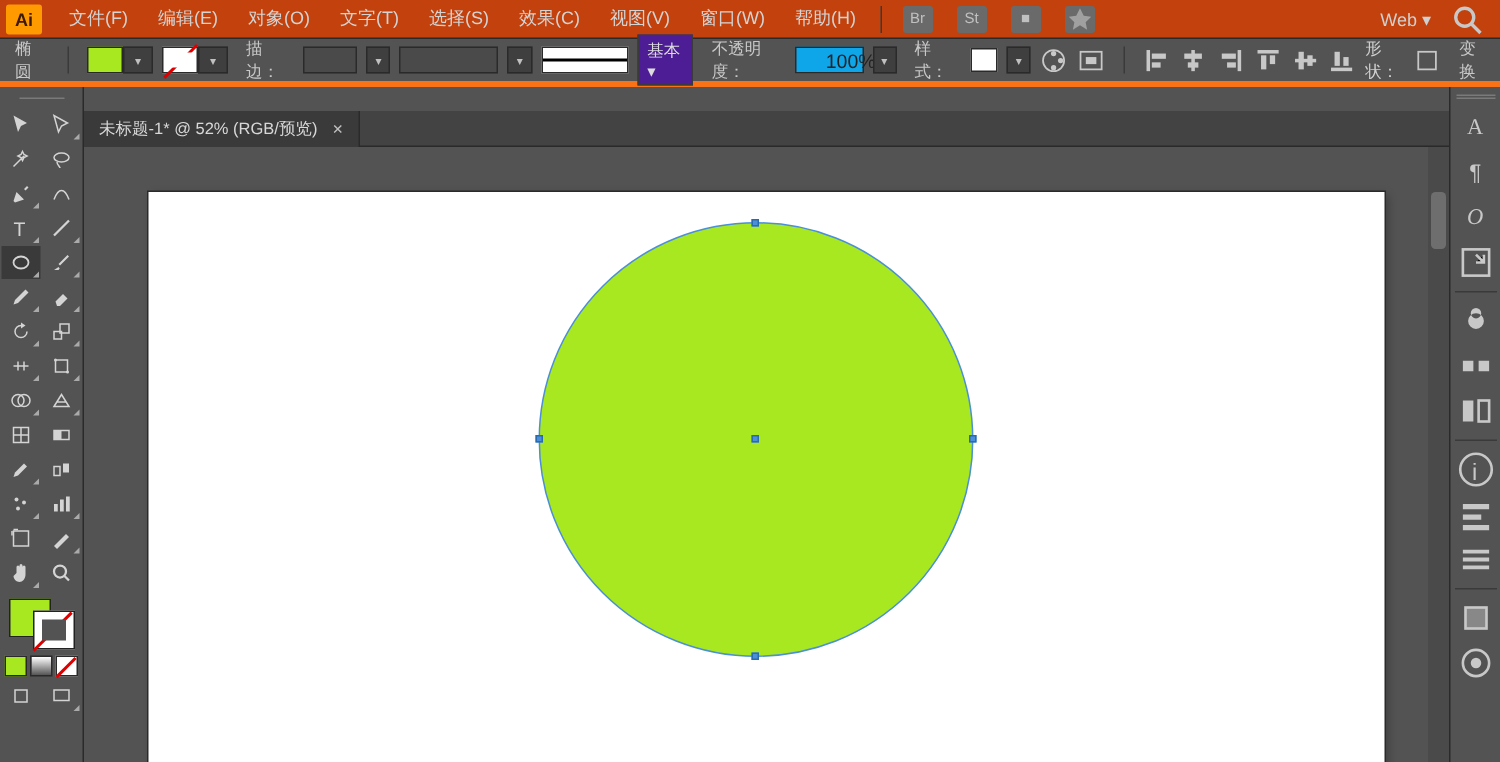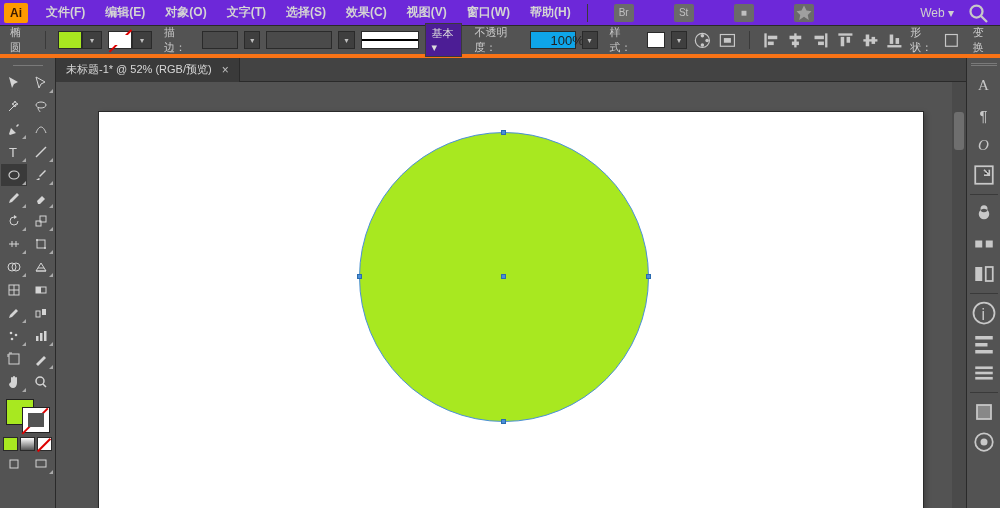--- a/index.html
+++ b/index.html
@@ -1,22 +1,22 @@
 <!DOCTYPE html>
 <html><head>
 <meta charset="utf-8">
 <style>
 * { margin: 0; padding: 0; box-sizing: border-box; font-family: "Microsoft YaHei", Arial, sans-serif; }
 body { background: #535353; width: 1000px; height: 508px; overflow: hidden; font-size: 12px; color: #c8c8c8; }
 
-.menubar { height: 26px; background: #6d28d9; display: flex; align-items: center; padding: 0 4px; border-bottom: 1px solid #2a2a2a; }
+.menubar { height: 26px; background: #c2410c; display: flex; align-items: center; padding: 0 4px; border-bottom: 1px solid #2a2a2a; }
 .ai-logo { width: 24px; height: 20px; background: #ff9a00; color: #3a1a00; font-weight: bold; font-size: 12px; display: flex; align-items: center; justify-content: center; border-radius: 2px; margin-right: 8px; }
-.menu-item { padding: 4px 10px; color: #d4d4d4; cursor: pointer; font-weight: bold; }
+.menu-item { padding: 4px 10px; color: #d4d4d4; cursor: pointer; }
 .menu-sep { width: 1px; height: 18px; background: #3a3a3a; margin: 0 6px; }
-.menu-icon { width: 20px; height: 18px; background: #6a6a6a; margin: 0 20px; border-radius: 2px; display: flex; align-items: center; justify-content: center; font-size: 10px; color: #c0c0c0; }
+.menu-icon { width: 20px; height: 18px; background: #6a6a6a; margin: 0 8px; border-radius: 2px; display: flex; align-items: center; justify-content: center; font-size: 10px; color: #c0c0c0; }
 .menu-right { margin-left: auto; display: flex; align-items: center; gap: 6px; padding-right: 6px; }
 .web-dd { color: #d0d0d0; font-size: 12px; padding: 2px 6px; }
 
 .optionsbar { height: 32px; background: #535353; display: flex; align-items: center; padding: 0 4px; gap: 6px; border-bottom: 4px solid #f97316; }
 .opt-label { color: #c8c8c8; font-size: 11px; padding: 2px 6px; }
 .swatch { width: 24px; height: 18px; border: 1px solid #2a2a2a; display: inline-block; }
 .swatch.fill { background: #a8e820; }
 .swatch.stroke { background: #fff; position: relative; }
 .swatch.stroke::after { content: ""; position: absolute; inset: 3px; background: #fff; }
 .swatch.stroke::before { content: ""; position: absolute; width: 140%; height: 2px; background: #d00; transform: rotate(-45deg); top: 50%; left: -20%; }
@@ -42,21 +42,21 @@
 .corner-tri { position: absolute; bottom: 1px; right: 1px; width: 0; height: 0; border-left: 4px solid transparent; border-bottom: 4px solid #aaa; }
 .fill-stroke-box { width: 48px; height: 38px; position: relative; margin-top: 4px; }
 .fs-fill { position: absolute; top: 2px; left: 2px; width: 28px; height: 26px; background: #a8e820; border: 1px solid #222; }
 .fs-stroke { position: absolute; bottom: 2px; right: 2px; width: 28px; height: 26px; background: #fff; border: 1px solid #222; }
 .fs-stroke::after { content: ""; position: absolute; inset: 5px; background: #535353; }
 .fs-stroke-line { position: absolute; width: 140%; height: 2px; background: #d00; transform: rotate(-45deg); top: 50%; left: -20%; }
 .tiny-swatches { display: flex; gap: 2px; margin-top: 2px; }
 .tiny { width: 15px; height: 14px; border: 1px solid #2a2a2a; }
 .row-extra { display: flex; gap: 1px; margin-top: 2px; }
 
-.doc-area { flex: 1; display: flex; flex-direction: column; }
+.doc-area { flex: 1; display: flex; flex-direction: column; margin-top: 16px; }
 .docs-tabs { height: 24px; background: #434343; display: flex; align-items: center; border-bottom: 1px solid #2a2a2a; }
 .doc-tab { background: #3a3a3a; height: 24px; display: flex; align-items: center; padding: 0 10px; gap: 10px; color: #d8d8d8; font-size: 11px; border-right: 1px solid #2a2a2a; }
 .doc-close { color: #c0c0c0; font-size: 12px; cursor: pointer; }
 .canvas-wrap { flex: 1; background: #535353; display: flex; align-items: flex-start; justify-content: center; padding-top: 30px; overflow: hidden; position: relative; }
 .artboard { width: 824px; height: 400px; background: #fff; box-shadow: 0 0 0 1px #2a2a2a, 2px 2px 6px rgba(0,0,0,.3); position: relative; }
 .circle { position: absolute; width: 290px; height: 290px; border-radius: 50%; background: #a8e820; border: 1px solid #4a8fd8; top: 20px; left: 260px; }
 .sel-handle { position: absolute; width: 5px; height: 5px; background: #4a8fd8; border: 1px solid #2a6bb0; }
 .scrollbar-v { position: absolute; right: 0; top: 0; width: 14px; height: 100%; background: #4a4a4a; }
 .sb-thumb { position: absolute; top: 30px; width: 10px; left: 2px; height: 38px; background: #6e6e6e; border-radius: 3px; }
 

